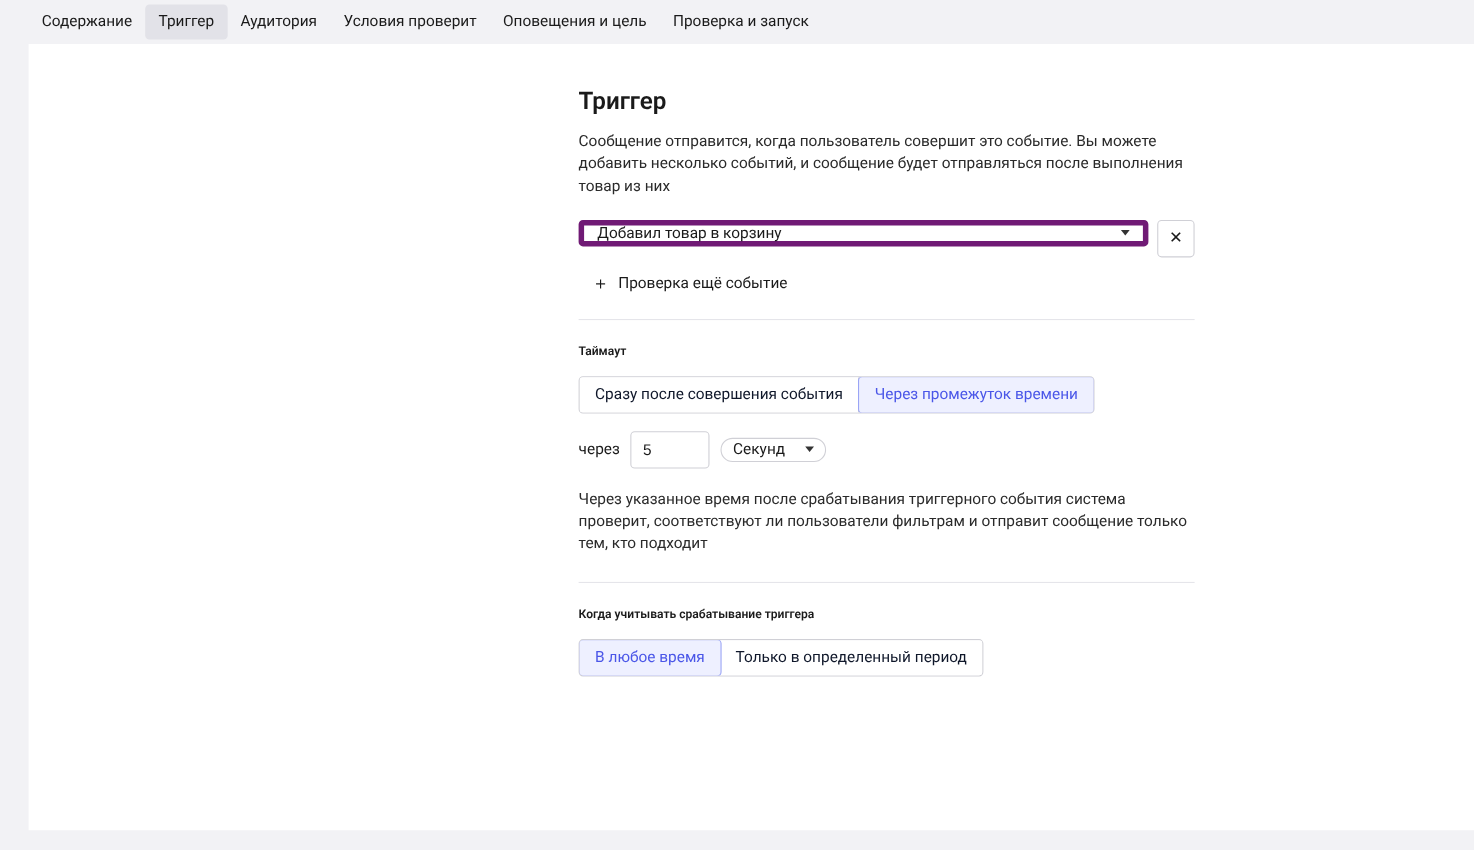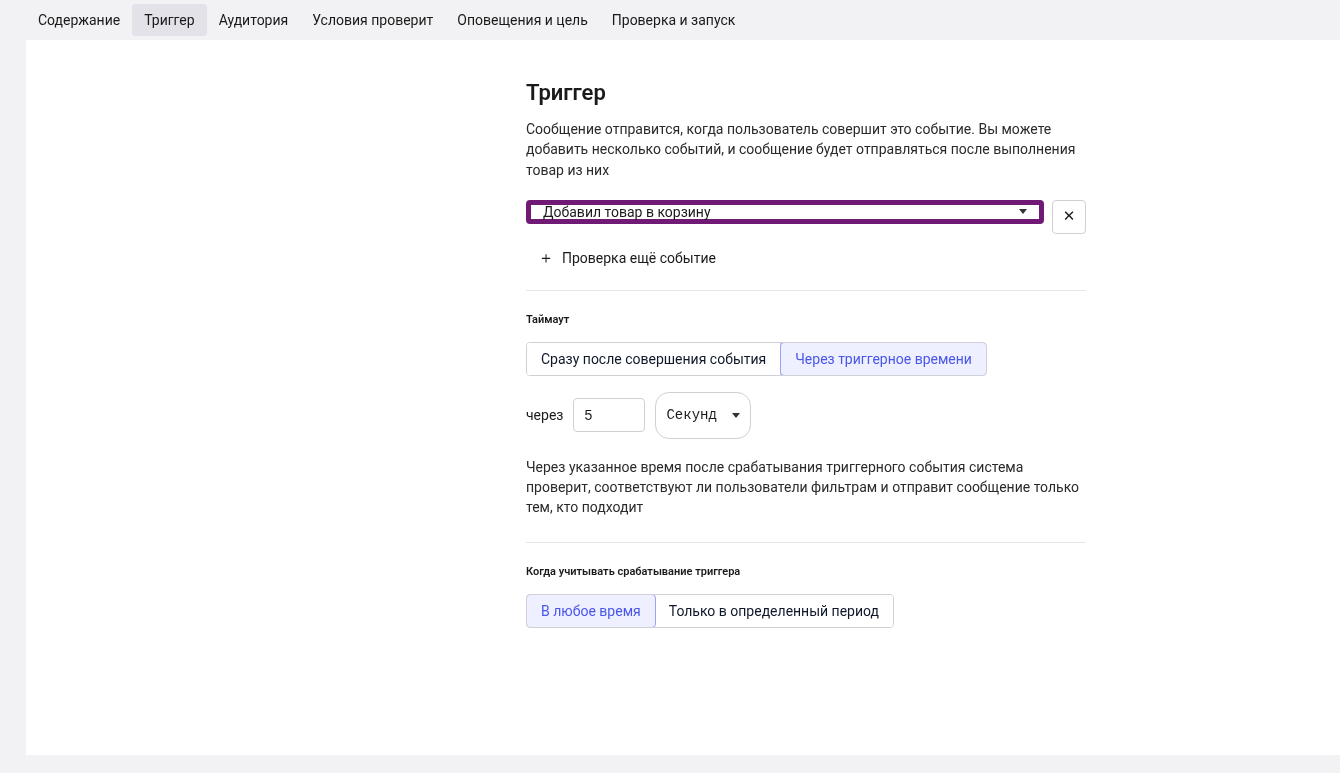--- a/index.html
+++ b/index.html
@@ -156,32 +156,31 @@
     .num-input {
       width: 72px;
       height: 34px;
       border: 1px solid #d0d0d6;
       border-radius: 4px;
       padding: 0 10px;
       font-size: 14px;
       color: #1a1a1a;
     }
     .unit-select {
-      height: 47px;
+      height: 22px;
       border: 1px solid #d0d0d6;
       border-radius: 14px;
       display: flex;
       align-items: center;
       justify-content: space-between;
       gap: 12px;
       padding: 0 10px;
       cursor: pointer;
       background: #fff;
       min-width: 96px;
-      font-family: Liberation Mono, monospace;
     }
     .help-text {
       font-size: 14px;
       color: #2a2a2a;
       line-height: 1.45;
       margin-bottom: 24px;
     }
   </style>
 </head>
 <body>
@@ -215,21 +214,21 @@
       <span class="plus-icon">＋</span>
       <span>Проверка ещё событие</span>
     </div>
 
     <hr class="divider">
 
     <h2 class="section-subtitle">Таймаут</h2>
 
     <div class="segment-group">
       <div class="segment">Сразу после совершения события</div>
-      <div class="segment active">Через триггерное времени</div>
+      <div class="segment active">Через промежуток времени</div>
     </div>
 
     <div class="timeout-row">
       <span class="timeout-label">через</span>
       <input class="num-input" value="5" style="">
       <div class="unit-select">
         <span>Секунд</span>
         <span class="caret"></span>
       </div>
     </div>

